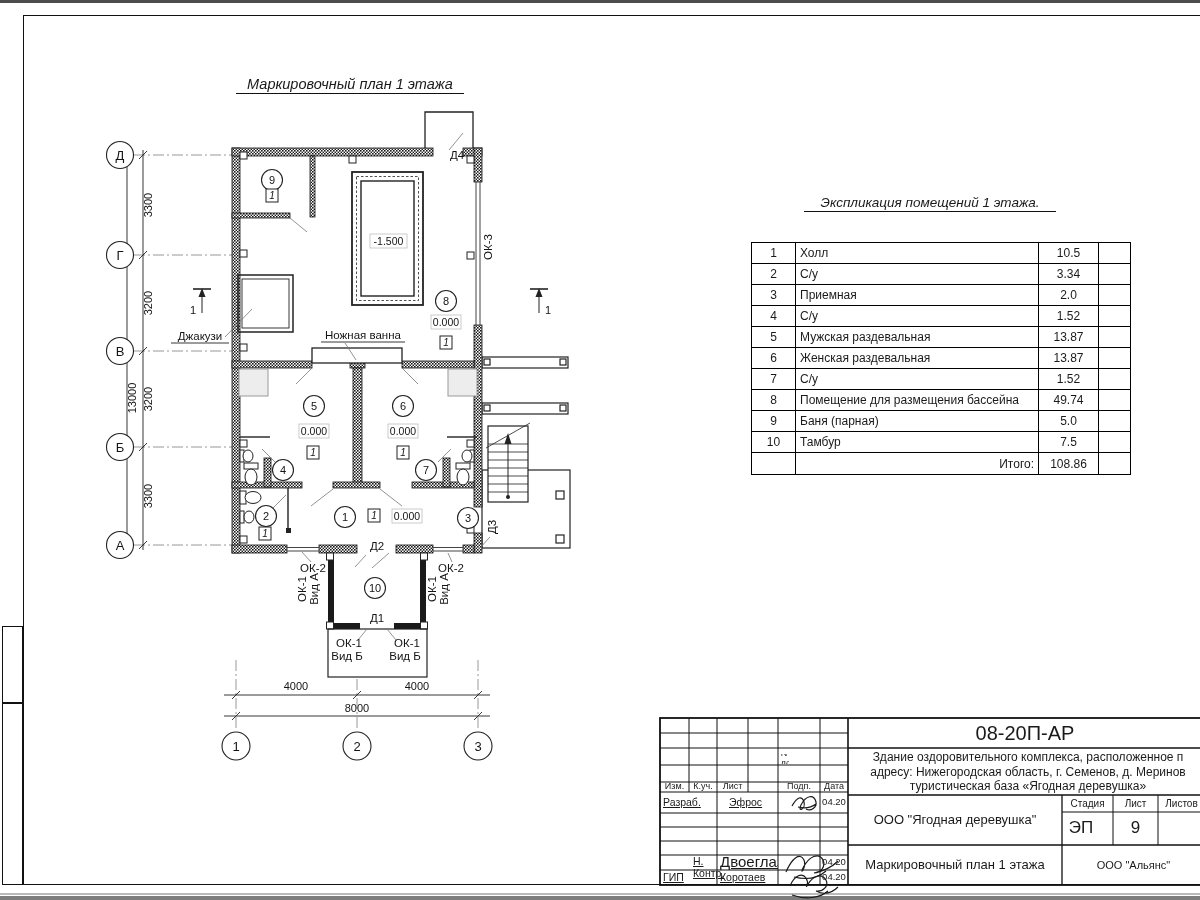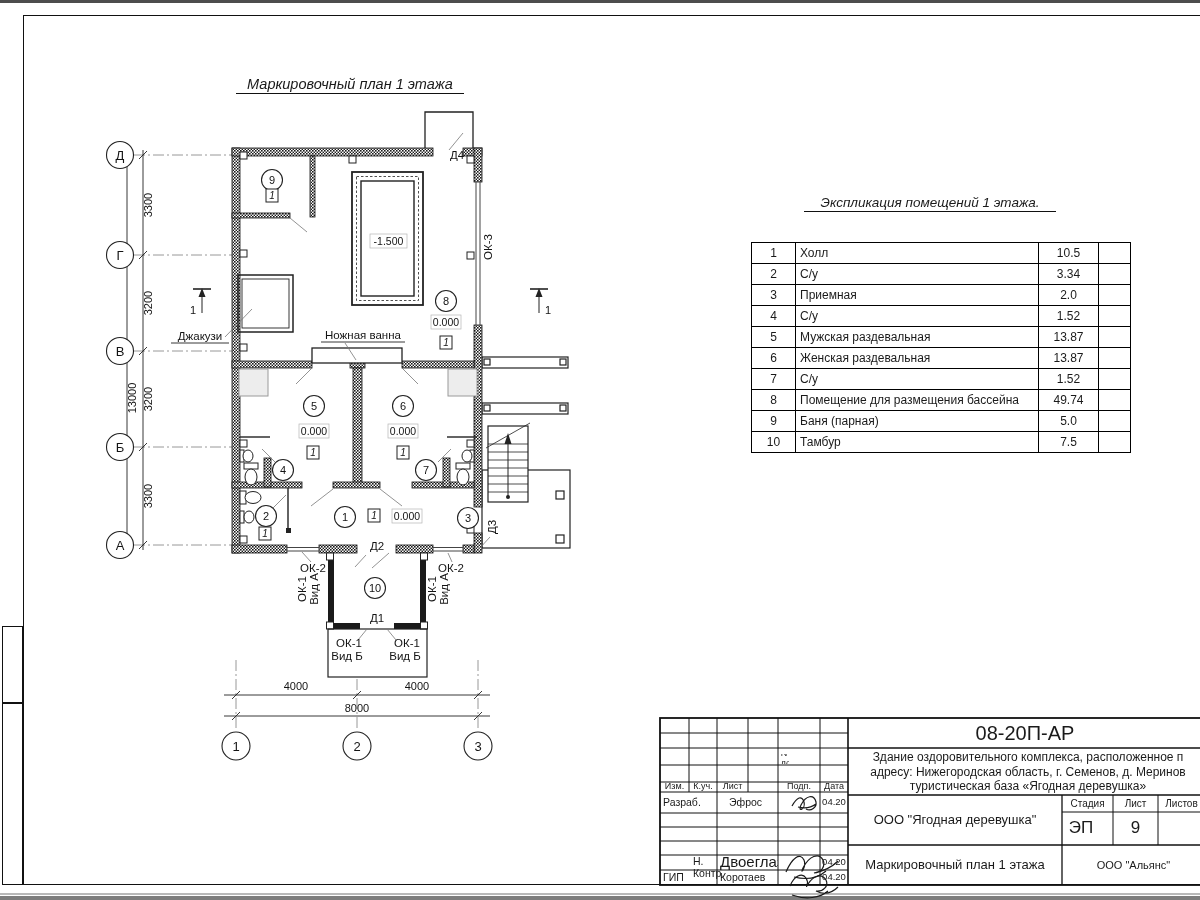--- a/index.html
+++ b/index.html
@@ -21,21 +21,21 @@
            overflow:hidden;white-space:nowrap;}
   #expl td.nm{text-align:left;}
   #expl tr.hdr td{font-size:11px;white-space:pre-line;line-height:1.15;}
   #expl tr.hdr{height:45px;}
   #expl tr.r{height:21px;}
   #expl tr.tot{height:22px;}
   #expl td.tl{text-align:right;}
   
   .tb{font-size:11px;line-height:1.1;display:flex;align-items:center;overflow:hidden;}
   .ctr{justify-content:center;text-align:left;}
-  .lft{justify-content:flex-start;padding-left:3px;}
+  .lft{justify-content:flex-start;padding-left:3px;text-decoration:underline;}
   svg text{fill:#141414;}
 </style>
 </head>
 <body>
 
 <div id="topstrip" class="abs"></div>
 <div id="botstrip1" class="abs"></div>
 <div id="botstrip2" class="abs"></div>
 <div id="frame" class="abs"></div>
 <div class="abs edgebox" style="left:2px;top:626px;width:21px;height:77px;"></div>
@@ -466,20 +466,26 @@
         <td class="nm">Баня (парная)</td>
         <td>5.0</td>
         <td></td>
       </tr>
   <tr class="r">
         <td>10</td>
         <td class="nm">Тамбур</td>
         <td>7.5</td>
         <td></td>
       </tr>
+  <tr class="tot">
+    <td></td>
+    <td class="tl">Итого:</td>
+    <td>108.86</td>
+    <td></td>
+  </tr>
 </tbody>
   </table>
 
 <div class="abs tb ctr" style="left:850px;top:718px;width:350px;height:30px;font-size:20px;">08-20П-АР</div>
 <div class="abs" style="left:852px;top:750px;width:352px;font-size:12px;line-height:14.6px;text-align:center;">
   <div>Здание оздоровительного комплекса, расположенное п</div>
   <div>адресу: Нижегородская область, г. Семенов, д. Меринов</div>
   <div>туристическая база «Ягодная деревушка»</div>
 </div>
 <div class="abs tb ctr" style="left:848px;top:795px;width:214px;height:50px;font-size:13px;">ООО "Ягодная деревушка"</div>

